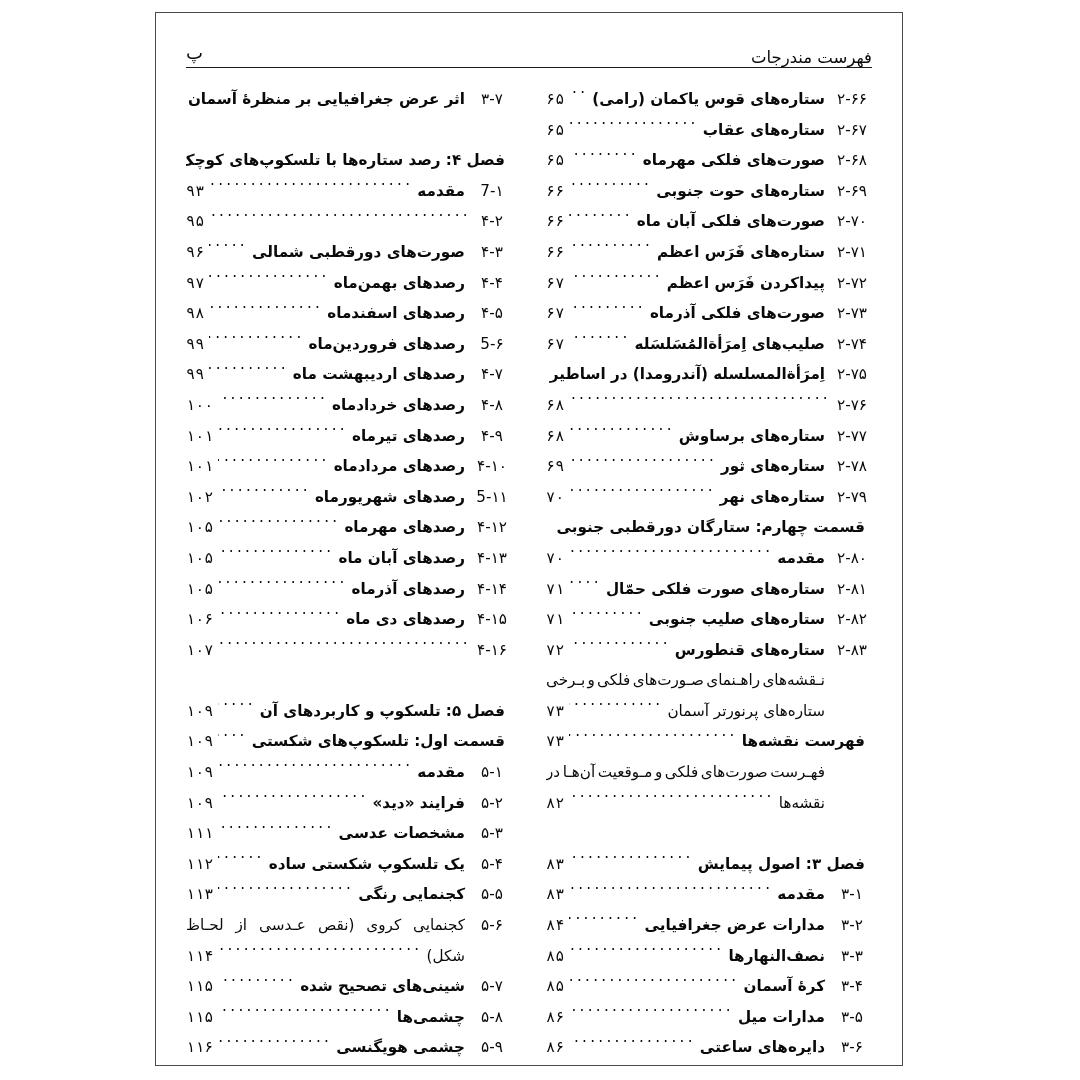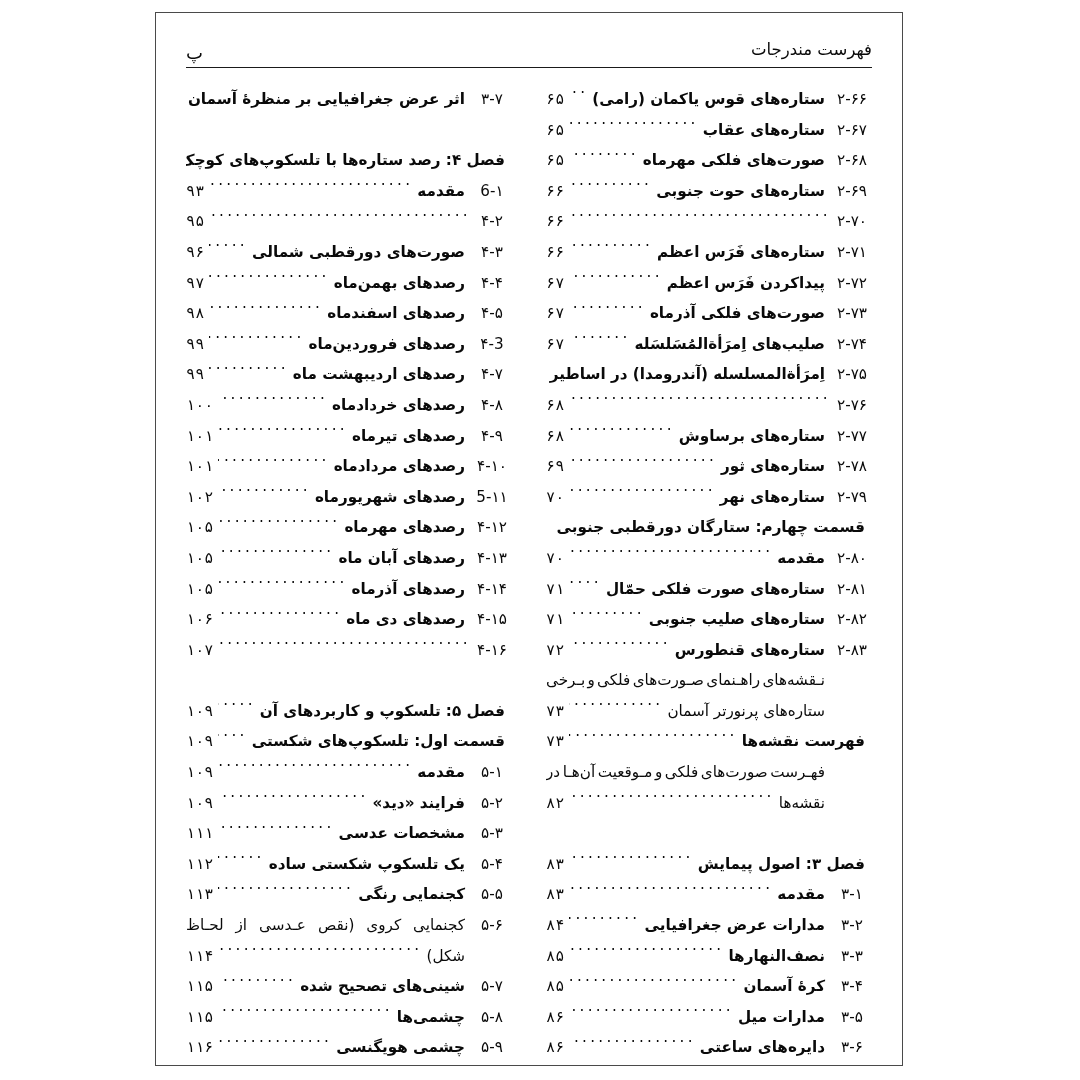--- a/index.html
+++ b/index.html
@@ -37,21 +37,21 @@
   
   #running-head {
     position: relative;
     height: 40px;
     border-bottom: 1.6px solid #1a1a1a;
     direction: rtl;
   }
   #running-head .rh-title {
     position: absolute;
     right: 0;
-    bottom: 8px;
+    bottom: 0;
     font-size: 16.5px;
     letter-spacing: 0.2px;
     white-space: nowrap;
   }
   #running-head .rh-folio {
     position: absolute;
     left: 0;
     bottom: 4px;
     font-size: 18px;
     white-space: nowrap;
@@ -200,20 +200,21 @@
             <span class="e-page">۶۵</span>
           </div>
           <div class="toc-entry">
             <span class="e-num">۲-۶۹</span>
             <span class="e-title">ستاره‌های حوت جنوبی</span>
             <span class="e-dots"></span>
             <span class="e-page">۶۶</span>
           </div>
           <div class="toc-entry">
             <span class="e-num">۲-۷۰</span>
+            <span class="e-title">صورت‌های فلکی آبان ماه</span>
             <span class="e-dots"></span>
             <span class="e-page">۶۶</span>
           </div>
           <div class="toc-entry">
             <span class="e-num">۲-۷۱</span>
             <span class="e-title">ستاره‌های فَرَس اعظم</span>
             <span class="e-dots"></span>
             <span class="e-page">۶۶</span>
           </div>
           <div class="toc-entry">
@@ -394,21 +395,21 @@
             <span class="e-page">۹۰</span>
           </div>
           <div class="spacer"></div>
           <div class="toc-entry">
             <span class="e-num" style="min-width: 0px;"></span>
             <span class="e-title">فصل ۴: رصد ستاره‌ها با تلسکوپ‌های کوچک</span>
             <span class="e-dots"></span>
             <span class="e-page">۹۳</span>
           </div>
           <div class="toc-entry">
-            <span class="e-num">6-۱</span>
+            <span class="e-num">7-۱</span>
             <span class="e-title">مقدمه</span>
             <span class="e-dots"></span>
             <span class="e-page">۹۳</span>
           </div>
           <div class="toc-entry">
             <span class="e-num">۴-۲</span>
             <span class="e-dots" style="min-width: 4px; flex: 1 1 auto;"></span>
             <span class="e-page">۹۵</span>
           </div>
           <div class="toc-entry">
@@ -423,21 +424,21 @@
             <span class="e-dots"></span>
             <span class="e-page">۹۷</span>
           </div>
           <div class="toc-entry">
             <span class="e-num">۴-۵</span>
             <span class="e-title">رصدهای اسفندماه</span>
             <span class="e-dots"></span>
             <span class="e-page">۹۸</span>
           </div>
           <div class="toc-entry">
-            <span class="e-num">۴-3</span>
+            <span class="e-num">5-۶</span>
             <span class="e-title">رصدهای فروردین‌ماه</span>
             <span class="e-dots"></span>
             <span class="e-page">۹۹</span>
           </div>
           <div class="toc-entry">
             <span class="e-num">۴-۷</span>
             <span class="e-title">رصدهای اردیبهشت ماه</span>
             <span class="e-dots"></span>
             <span class="e-page">۹۹</span>
           </div>

